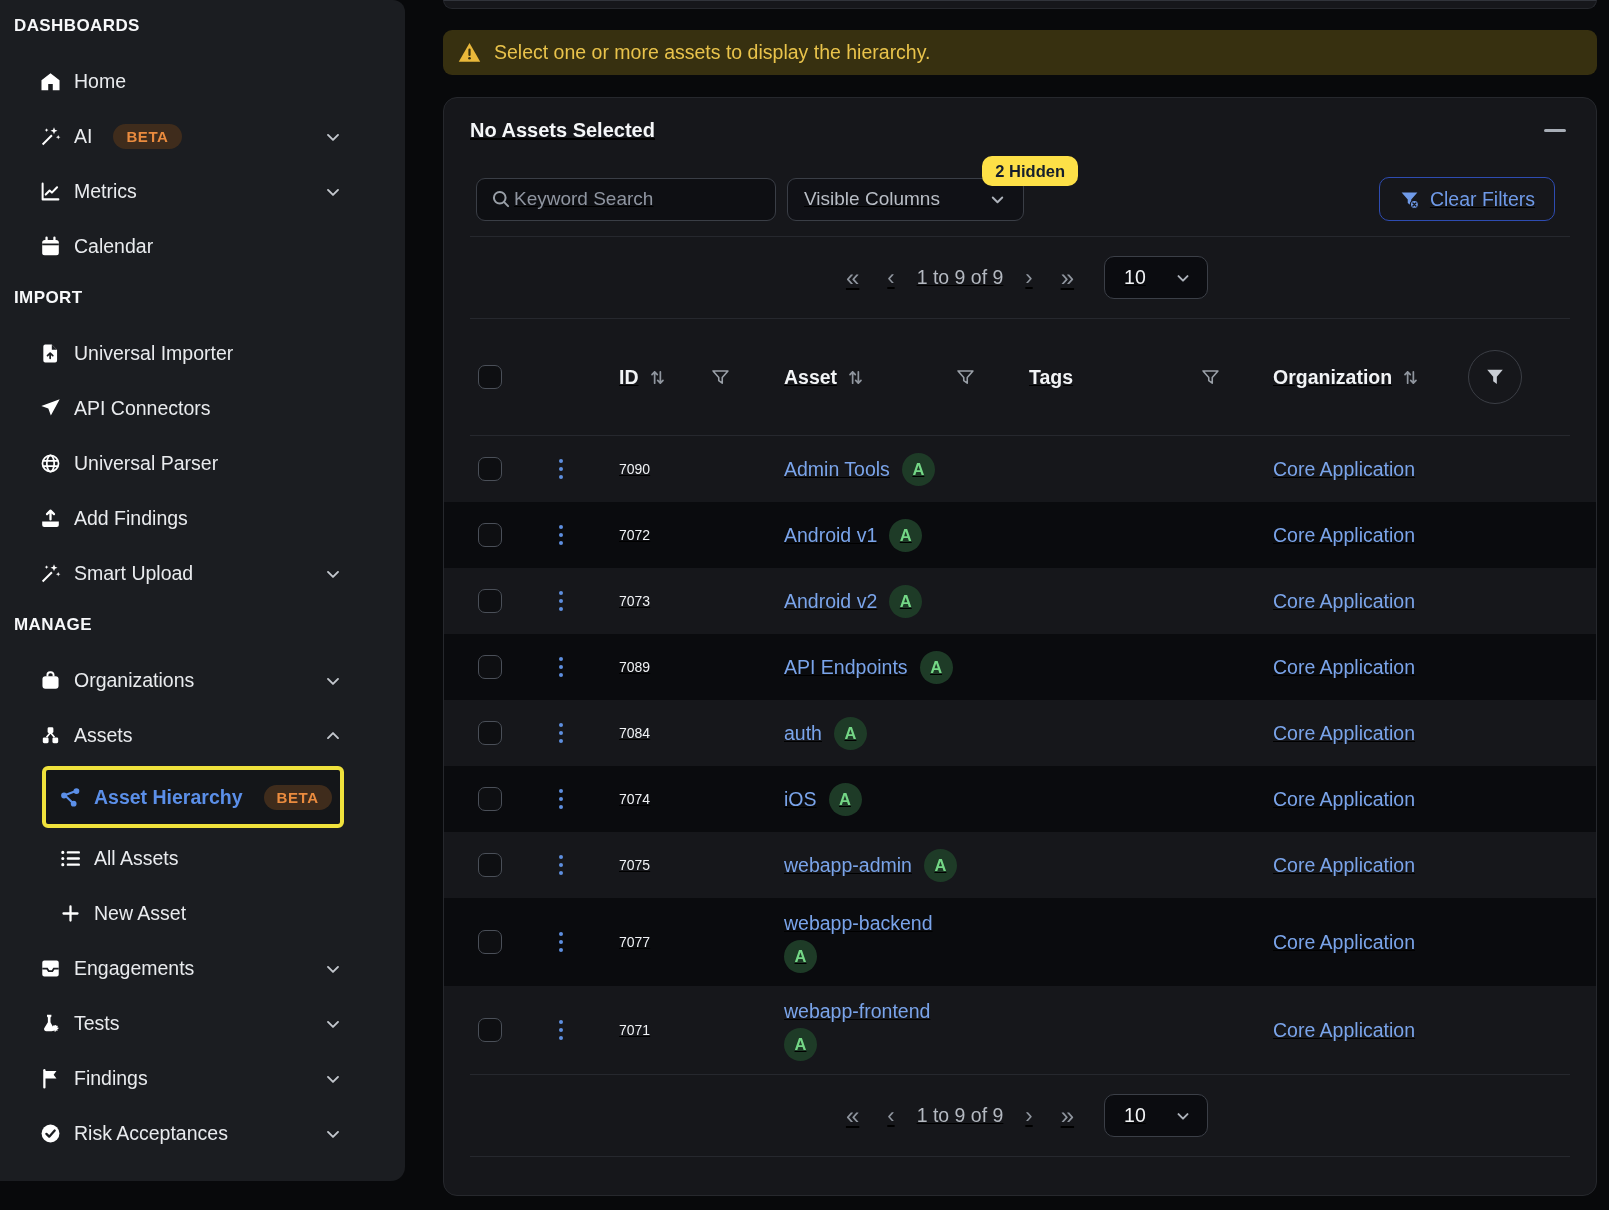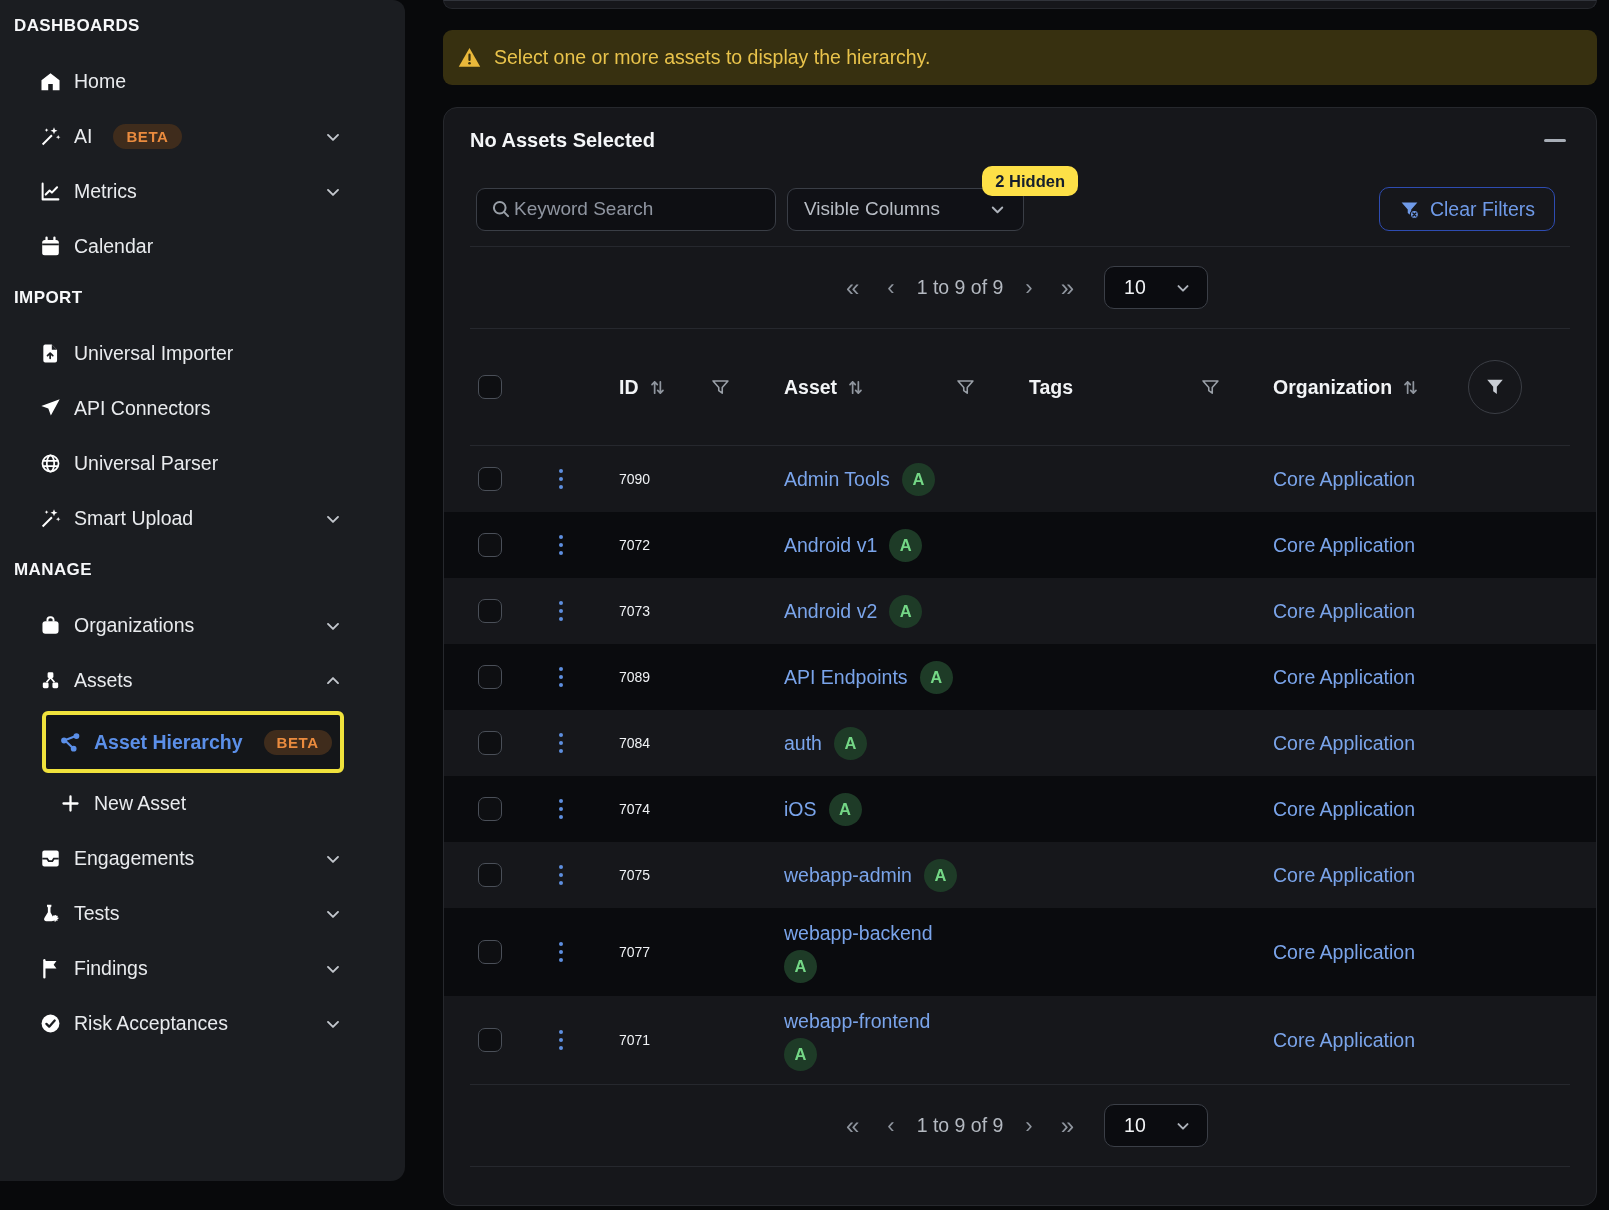--- a/index.html
+++ b/index.html
@@ -38,29 +38,29 @@
   }
   .hl-box .nav-item { height:54px; padding:0 0 0 14px;border-radius:9px; }
   .nav-item.active { color:#5b8fe8; font-weight:700; }
   
   .main { position:absolute; left:443px; top:0; width:1154px; }
   .stub {
     height:9px; background:#16171b; border:1px solid #26282d;
     border-top-color:#31343b; border-radius:0 0 12px 12px;
   }
   .banner {
-    margin-top:21px; height:55px; background:#373010; border-radius:9px;
+    margin-top:21px; height:45px; background:#373010; border-radius:9px;
     display:flex; align-items:center; gap:13px; padding:0 15px;
     color:#e9c34b; font-size:19.5px;
   }
   .banner svg { width:23px; height:23px; flex:none; }
   .panel {
     margin-top:22px; height:1099px; background:#16171b;
     border:1px solid #26282d; border-radius:14px;
-    display:flex; flex-direction:column;
+    display:flex; flex-direction:column;text-decoration:underline;
   }
   .panel-head { display:flex; justify-content:space-between; align-items:center; padding:21px 30px 0 26px; }
   .panel-title { font-size:20px; font-weight:700; color:#f4f6f8; }
   .minus { width:22px; height:3px; background:#a7adb6; border-radius:2px; cursor:pointer; }
   
   .filters { display:flex; align-items:center; margin-top:35px; padding:0 41px 0 32px; }
   .search-box {
     width:300px; height:43px; background:#0e0f13; border:1px solid #3a3e46;
     border-radius:9px; display:flex; align-items:center; gap:1px; padding:0 14px;
   }
@@ -226,20 +226,29 @@
     <span class="nav-icon">
       <svg viewBox="0 0 24 24" fill="none" stroke="#fff" stroke-width="2">
           <circle cx="12" cy="12" r="9.2"></circle>
           <ellipse cx="12" cy="12" rx="4.2" ry="9.2"></ellipse>
           <path d="M3.3 9 h17.4 M3.3 15 h17.4"></path>
         </svg>
     </span>
     <span>Universal Parser</span>
   </div>
 
+  <div class="nav-item">
+    <span class="nav-icon">
+      <svg viewBox="0 0 24 24">
+          <path d="M2.5 15.5 h19 V19.5 a2.3 2.3 0 0 1 -2.3 2.3 H4.8 A2.3 2.3 0 0 1 2.5 19.5 Z" fill="#fff"></path>
+          <path d="M12 13 V3 M12 3 l-4 4 M12 3 l4 4" stroke="#fff" stroke-width="2.6" stroke-linecap="round" stroke-linejoin="round" fill="none"></path>
+        </svg>
+    </span>
+    <span>Add Findings</span>
+  </div>
 
   <div class="nav-item">
     <span class="nav-icon">
       <svg viewBox="0 0 24 24" fill="#fff">
           <path d="M2.2 20.3 12.8 9.7 l1.6 1.6 L3.8 21.9 Z"></path>
           <path d="M16 1.5 l1.1 2.9 2.9 1.1 -2.9 1.1 -1.1 2.9 -1.1-2.9 -2.9-1.1 2.9-1.1 Z"></path>
           <path d="M20.8 10.2 l.7 1.9 1.9.7 -1.9.7 -.7 1.9 -.7-1.9 -1.9-.7 1.9-.7 Z"></path>
           <path d="M7.5 2.5 l.6 1.6 1.6.6 -1.6.6 -.6 1.6 -.6-1.6 -1.6-.6 1.6-.6 Z"></path>
         </svg>
     </span>
@@ -293,20 +302,29 @@
             <circle cx="4.6" cy="9.7" r="3.3"></circle>
             <circle cx="18.8" cy="4.6" r="3.3"></circle>
             <circle cx="15.6" cy="19" r="3.3"></circle>
           </svg>
       </span>
       <span>Asset Hierarchy</span>
       <span class="pill">BETA</span>
     </div>
   </div>
 
+  <div class="nav-item sub">
+    <span class="nav-icon">
+      <svg viewBox="0 0 24 24" stroke="#fff" fill="none" stroke-linecap="round">
+          <path d="M9 5 h12.5 M9 12 h12.5 M9 19 h12.5" stroke-width="2.7"></path>
+          <path d="M3.2 5 h.01 M3.2 12 h.01 M3.2 19 h.01" stroke-width="3.6"></path>
+        </svg>
+    </span>
+    <span>All Assets</span>
+  </div>
 
   <div class="nav-item sub">
     <span class="nav-icon">
       <svg viewBox="0 0 24 24" stroke="#fff" fill="none" stroke-width="2.6" stroke-linecap="round">
           <path d="M12 4 v16 M4 12 h16"></path>
         </svg>
     </span>
     <span>New Asset</span>
   </div>
 

